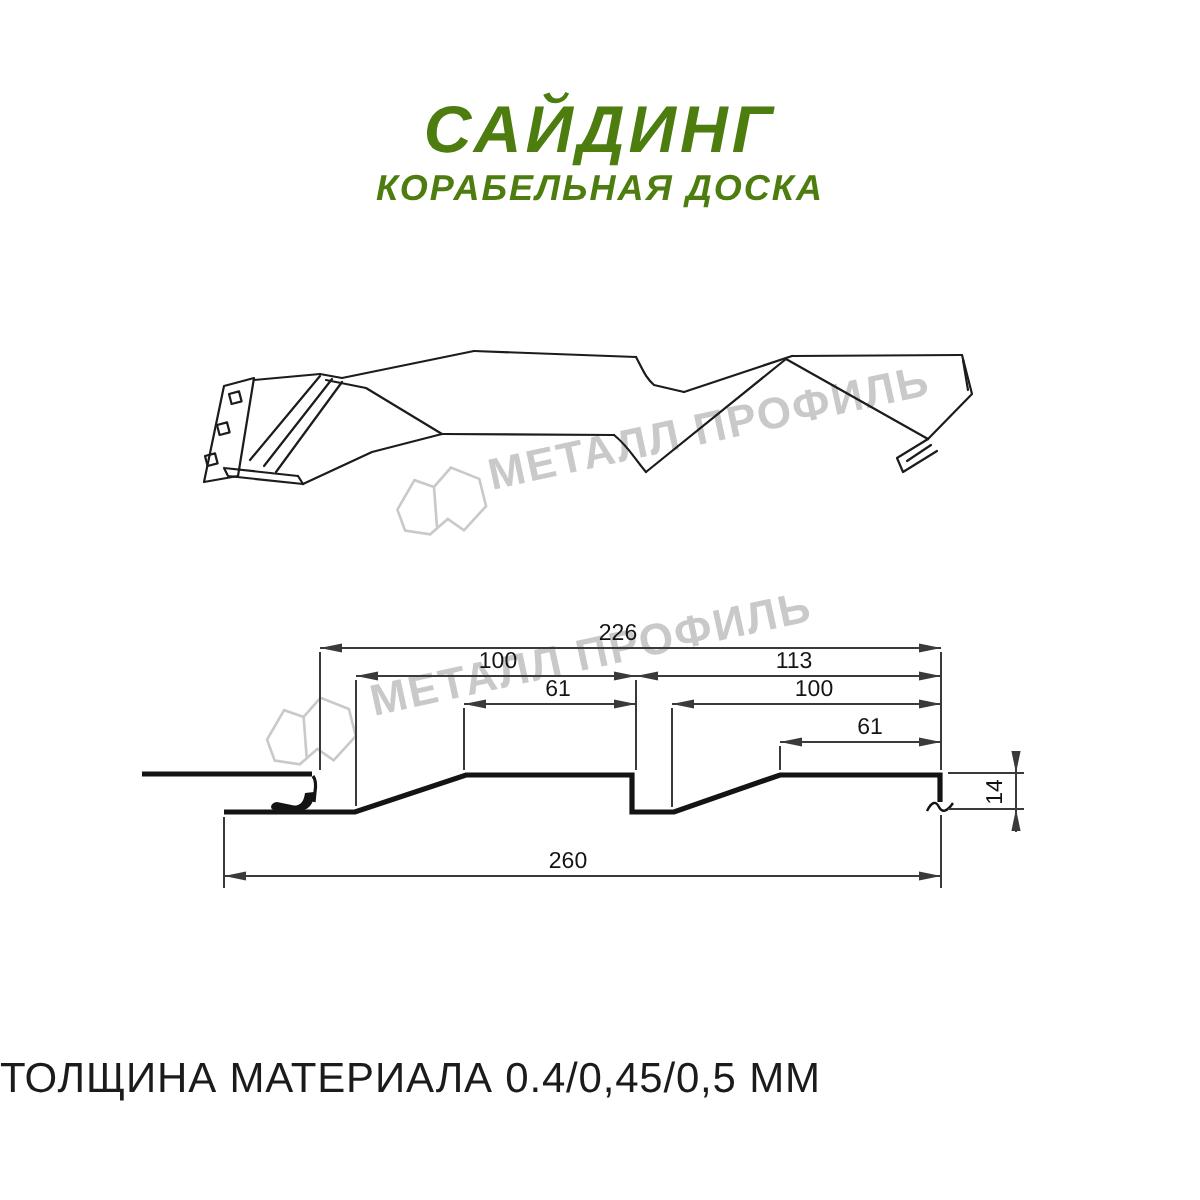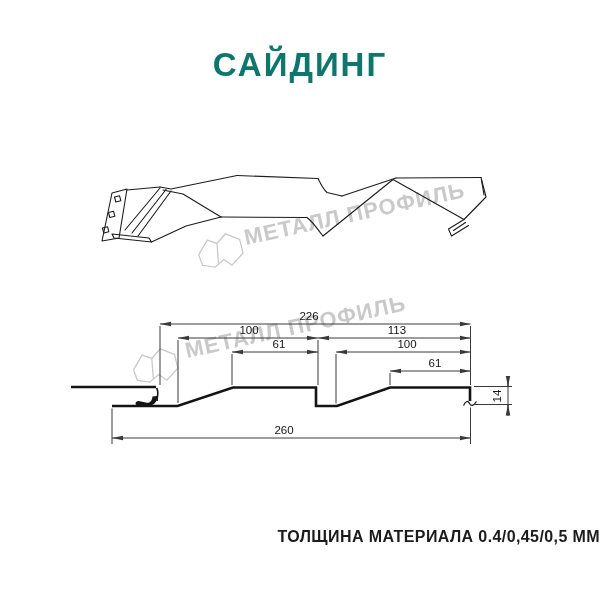--- a/index.html
+++ b/index.html
@@ -1,33 +1,34 @@
 <!DOCTYPE html>
 <html><head>
 <meta charset="utf-8">
 <style>
   html,body{margin:0;padding:0;background:#ffffff;}
   .stage{position:relative;width:600px;height:600px;background:#ffffff;overflow:hidden;
          font-family:"Liberation Sans",sans-serif;}
-  .hdr{position:absolute;left:0;width:600px;text-align:center;color:#0f766e;}
+  .hdr{position:absolute;left:0;width:600px;text-align:center;color:#4d7c0f;font-style:italic;}
   .title{top:46px;font-size:33px;font-weight:800;letter-spacing:2px;}
   .subtitle{top:84px;font-size:18px;font-weight:700;letter-spacing:1px;}
   .model{top:104px;font-size:13.5px;font-weight:700;letter-spacing:.5px;}
-  .footer{position:absolute;top:528px;left:0;width:600px;text-align:right;
-          font-size:16px;font-weight:700;letter-spacing:.4px;color:#1b1b1b;}
+  .footer{position:absolute;top:528px;left:0;width:600px;text-align:left;
+          font-size:21px;font-weight:400;letter-spacing:.4px;color:#1b1b1b;}
   svg.drawing{position:absolute;left:0;top:0;}
   .wm-text{font-family:"Liberation Sans",sans-serif;font-size:22px;font-weight:700;letter-spacing:1px;}
   .dim-label{font-family:"Liberation Sans",sans-serif;font-size:11.5px;fill:#141414;}
 </style>
 </head>
 <body>
 
 <div class="stage">
 
   <div class="hdr title">САЙДИНГ</div>
+  <div class="hdr subtitle">КОРАБЕЛЬНАЯ ДОСКА</div>
 
   <svg class="drawing" width="600" height="600" viewBox="0 0 600 600">
     <defs>
       <marker id="arr" viewBox="0 0 11 6" markerWidth="11" markerHeight="6" refX="11" refY="3" orient="auto-start-reverse" markerUnits="userSpaceOnUse">
         <path d="M0,0.7 L11,3 L0,5.3 Z" fill="#3a3a3a"></path>
       </marker>
     </defs>
 
     <g stroke="#c9c9c9" fill="none" stroke-width="1.3">
       <path transform="translate(196,234) rotate(-10 24 15)" d="M2,17 L13,4 L22,9 L32,1 L45,9 L46,23 L33,33 L26,26 L16,32 L4,28 Z M22,9 L20,29"></path>

